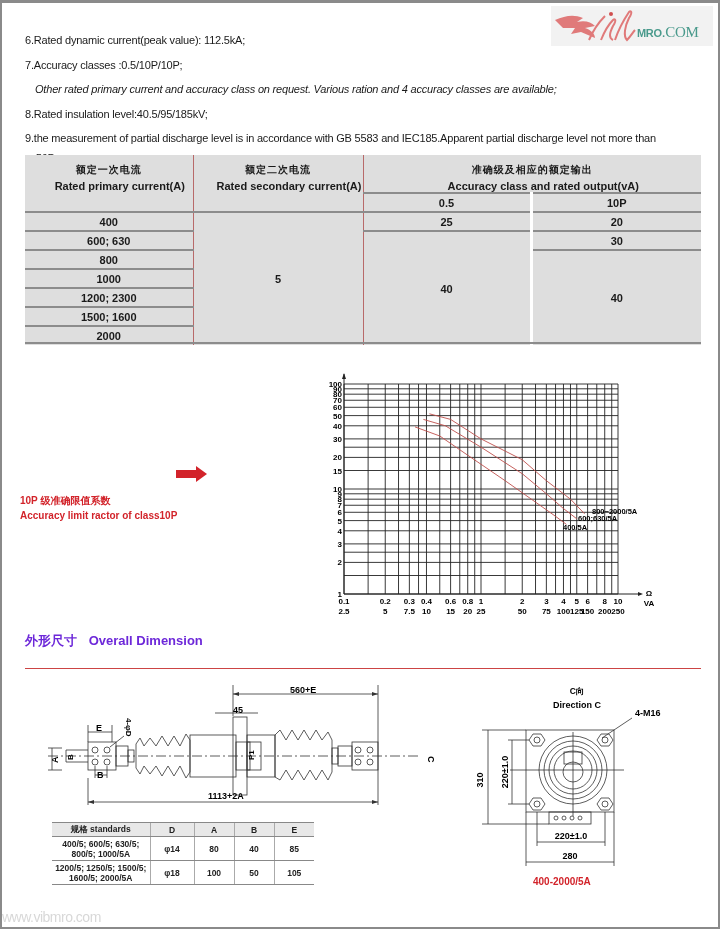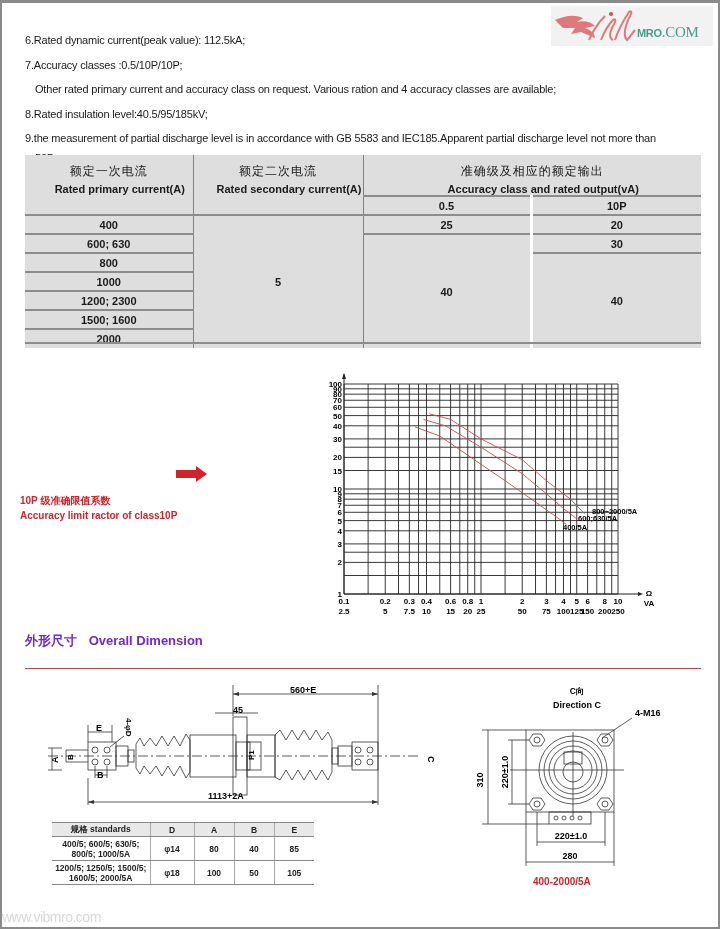--- a/index.html
+++ b/index.html
@@ -1,30 +1,30 @@
 <!DOCTYPE html>
 <html><head>
 <meta charset="utf-8">
 <style>
   * { box-sizing: border-box; margin: 0; padding: 0; }
   html, body { width: 720px; height: 929px; background: #fff; overflow: hidden; }
   body { font-family: "Liberation Sans", sans-serif; color: #1a1a1a; position: relative; }
   .frame { position: absolute; left: 0; top: 0; width: 720px; height: 929px; border: 2px solid #8a8a8a; border-top-width: 3px; }
   .specs { position: absolute; left: 25px; top: 32px; width: 690px; font-size: 11px; letter-spacing: -0.2px; }
   .specs .line { height: 24.5px; line-height: 16px; }
-  .specs .indent { padding-left: 10px; }
+  .specs .indent { padding-left: 10px; font-style: italic; }
   .logo { position: absolute; left: 551px; top: 6px; width: 162px; height: 40px; background: #f2f2f2; }
   .logo svg { position: absolute; left: 0; top: 0; }
   .logo .mro { position: absolute; left: 86px; top: 18px; font-family: "Liberation Serif", serif; font-size: 15px; color: #4a9a8c; letter-spacing: -0.3px; }
   .logo .mro b { font-family: "Liberation Sans", sans-serif; font-size: 11px; font-weight: bold; color: #4a9a8c; }
 
   table.ratings { position: absolute; left: 25px; top: 155px; width: 676px; border-collapse: collapse; font-size: 11px; font-weight: bold; background: #dedede; text-align: center; }
   table.ratings td { background: #dedede; vertical-align: middle; padding: 0; }
   table.ratings .vsep { border-left: 1px solid #b86a6a; }
-  .hdr-cn { font-size: 12px; font-weight: normal; letter-spacing: 1px; }
+  .hdr-cn { font-size: 10px; font-weight: bold; letter-spacing: 1px; }
   .hdr-en { font-weight: bold; font-size: 11px; margin-top: 3px; padding-left: 22px; }
   .rowline { border-bottom: 2px solid #8c8c8c; }
 
   .chart { position: absolute; left: 320px; top: 372px; }
   .chart text { font-family: "Liberation Sans", sans-serif; font-weight: bold; }
   .arrow-red { position: absolute; left: 176px; top: 466px; }
   .chart-caption { position: absolute; left: 20px; top: 493px; width: 190px; text-align: left; color: #d2232a; font-weight: bold; font-size: 10px; line-height: 15px; }
   .chart-caption .cn { font-size: 10px; }
 
   .section-title { position: absolute; left: 25px; top: 632px; color: #6d28d9; font-weight: bold; font-size: 13px; }

